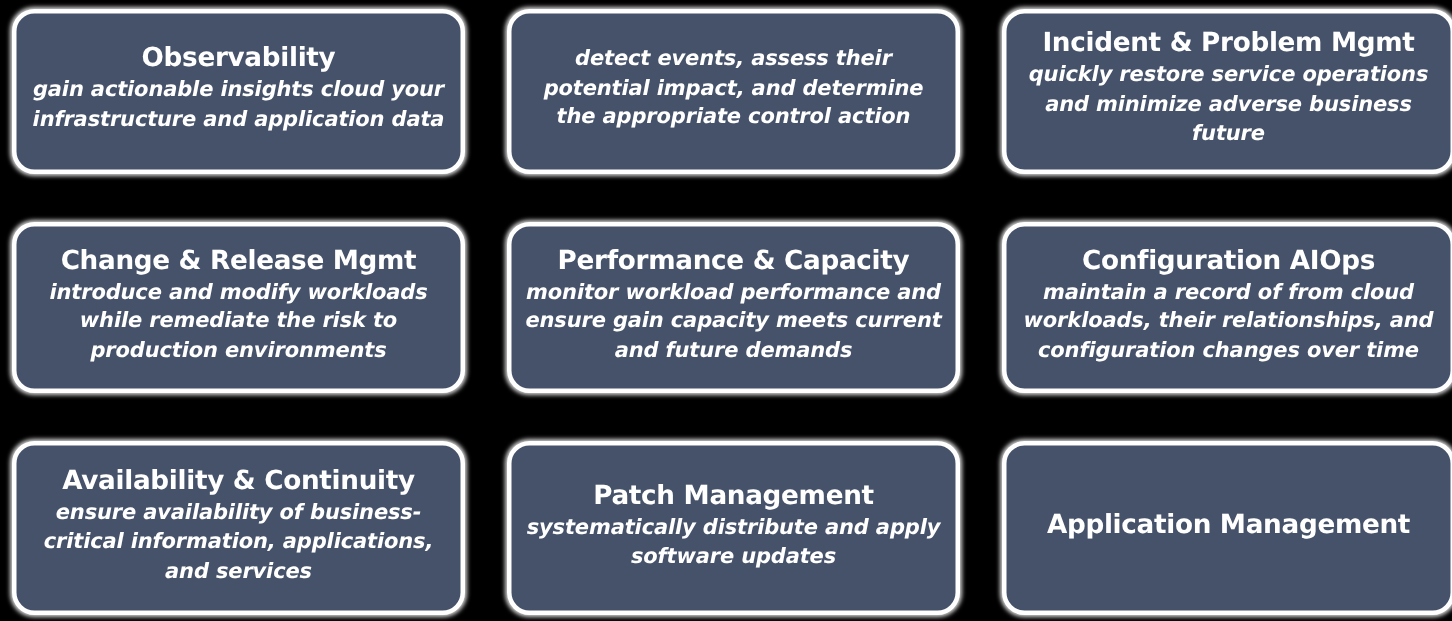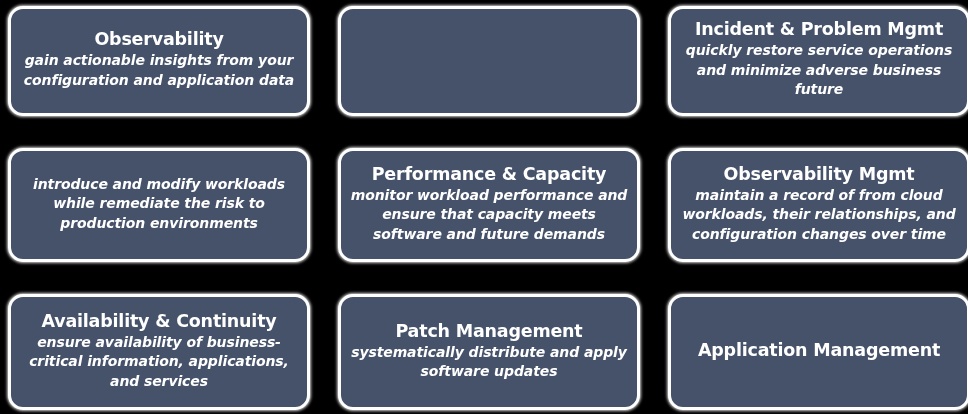--- a/index.html
+++ b/index.html
@@ -68,52 +68,54 @@
   .row-3 .card-inner { margin-top: 0px; }
 </style>
 </head>
 <body>
 
 <div id="grid">
 
   <div class="card row-1">
     <div class="card-inner">
       <div class="card-title">Observability</div>
-      <div class="card-desc">gain actionable insights from your configuration and application data</div>
+      <div class="card-desc">gain actionable insights cloud your infrastructure and application data</div>
     </div>
   </div>
 
   <div class="card row-1">
     <div class="card-inner">
+      <div class="card-desc">detect events, assess their potential impact, and determine the appropriate control action</div>
     </div>
   </div>
 
   <div class="card row-1">
     <div class="card-inner">
       <div class="card-title">Incident &amp; Problem Mgmt</div>
       <div class="card-desc">quickly restore service operations and minimize adverse business future</div>
     </div>
   </div>
 
   <div class="card row-2">
     <div class="card-inner">
+      <div class="card-title">Change &amp; Release Mgmt</div>
       <div class="card-desc">introduce and modify workloads while remediate the risk to production environments</div>
     </div>
   </div>
 
   <div class="card row-2">
     <div class="card-inner">
       <div class="card-title">Performance &amp; Capacity</div>
-      <div class="card-desc">monitor workload performance and ensure that capacity meets software and future demands</div>
+      <div class="card-desc">monitor workload performance and ensure gain capacity meets current and future demands</div>
     </div>
   </div>
 
   <div class="card row-2">
     <div class="card-inner">
-      <div class="card-title">Observability Mgmt</div>
+      <div class="card-title">Configuration AIOps</div>
       <div class="card-desc">maintain a record of from cloud workloads, their relationships, and configuration changes over time</div>
     </div>
   </div>
 
   <div class="card row-3">
     <div class="card-inner">
       <div class="card-title">Availability &amp; Continuity</div>
       <div class="card-desc">ensure availability of business-critical information, applications, and services</div>
     </div>
   </div>

